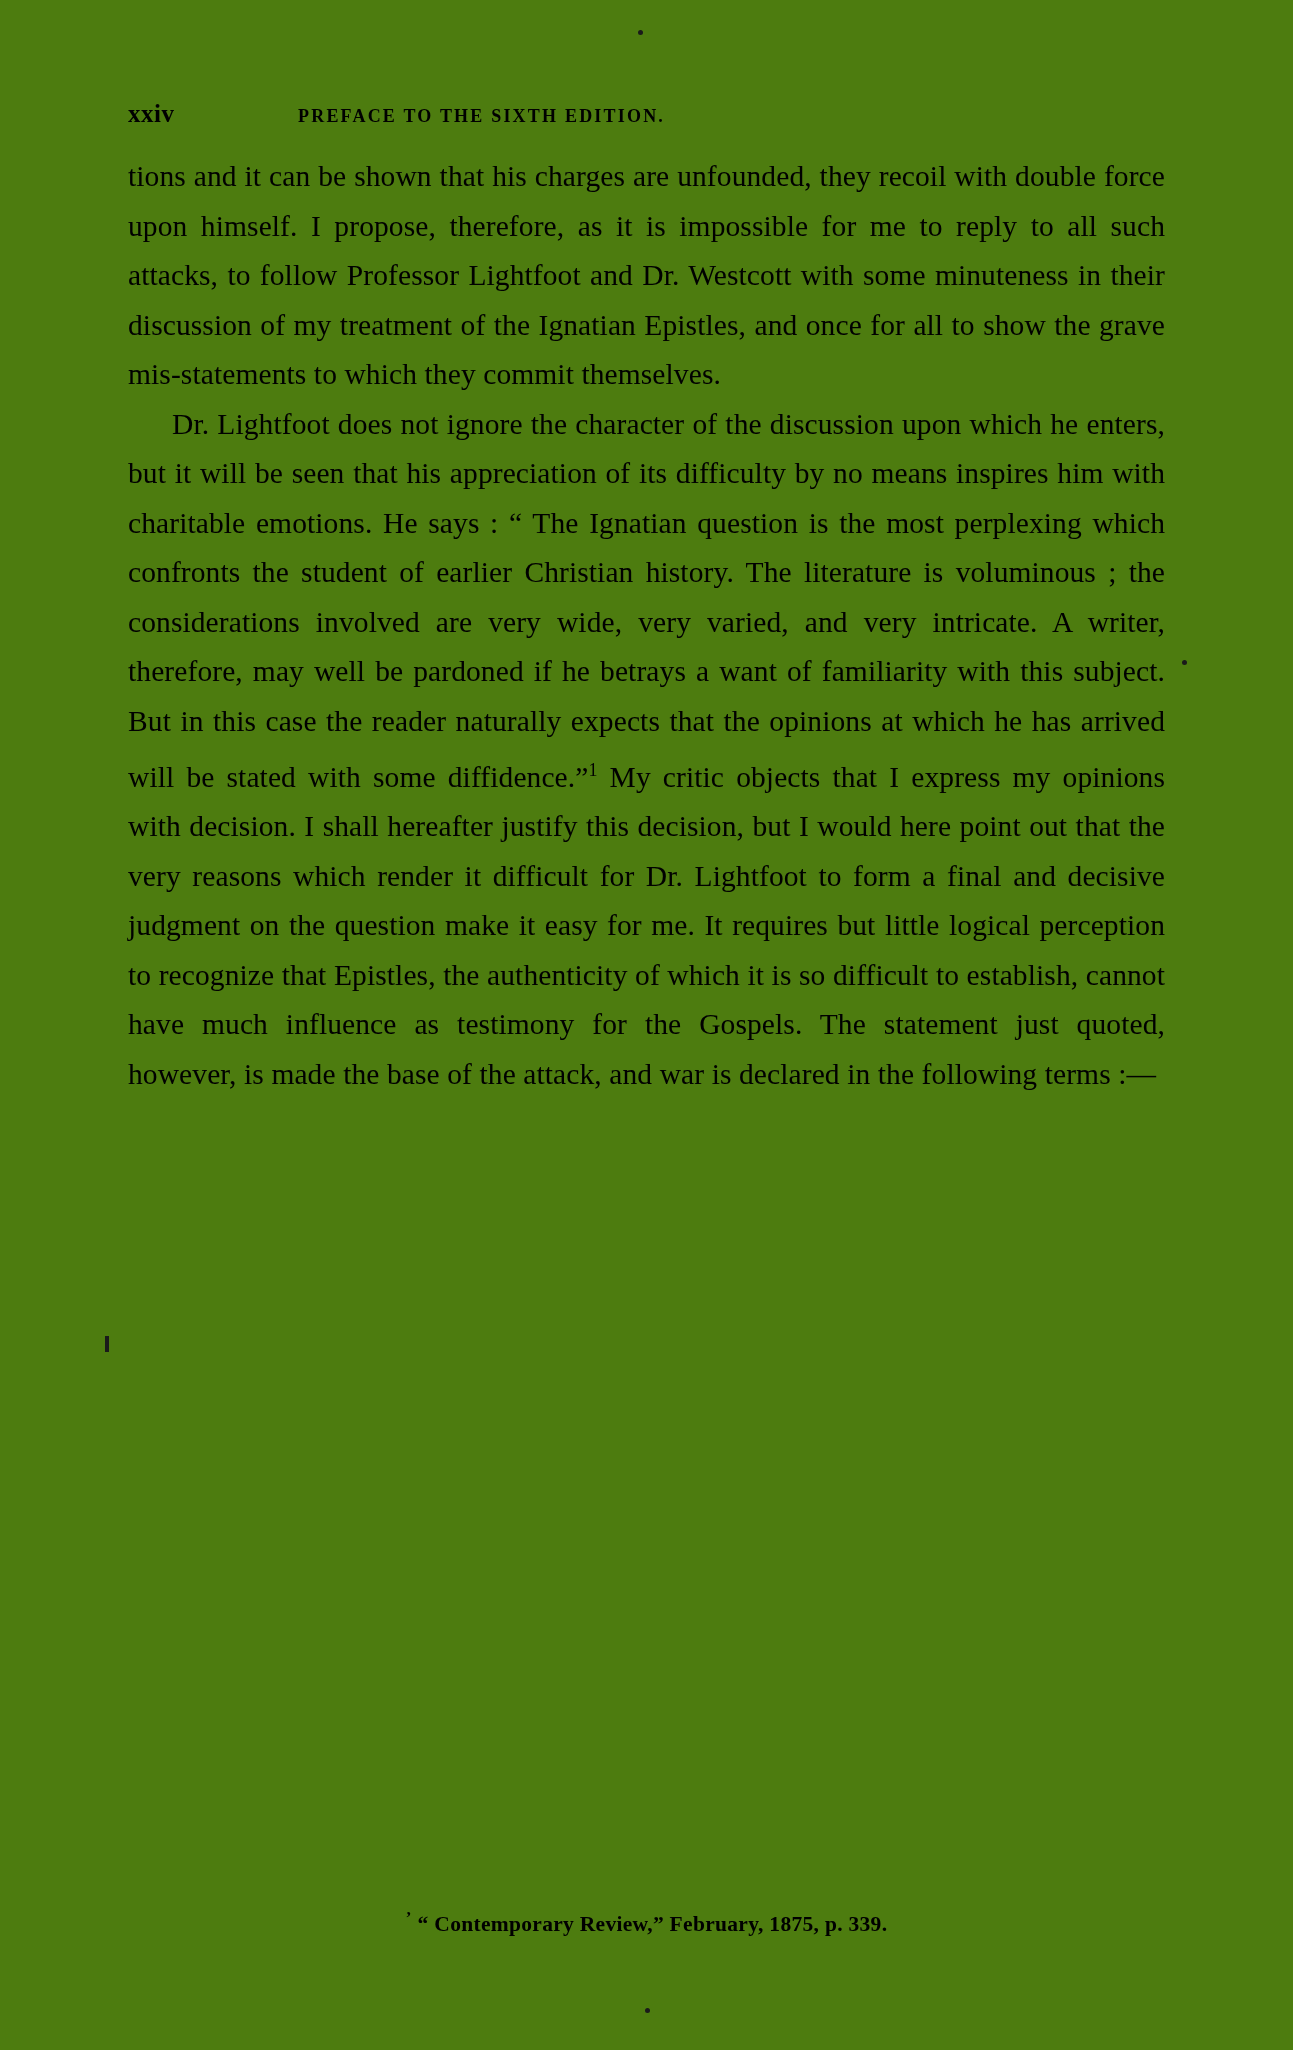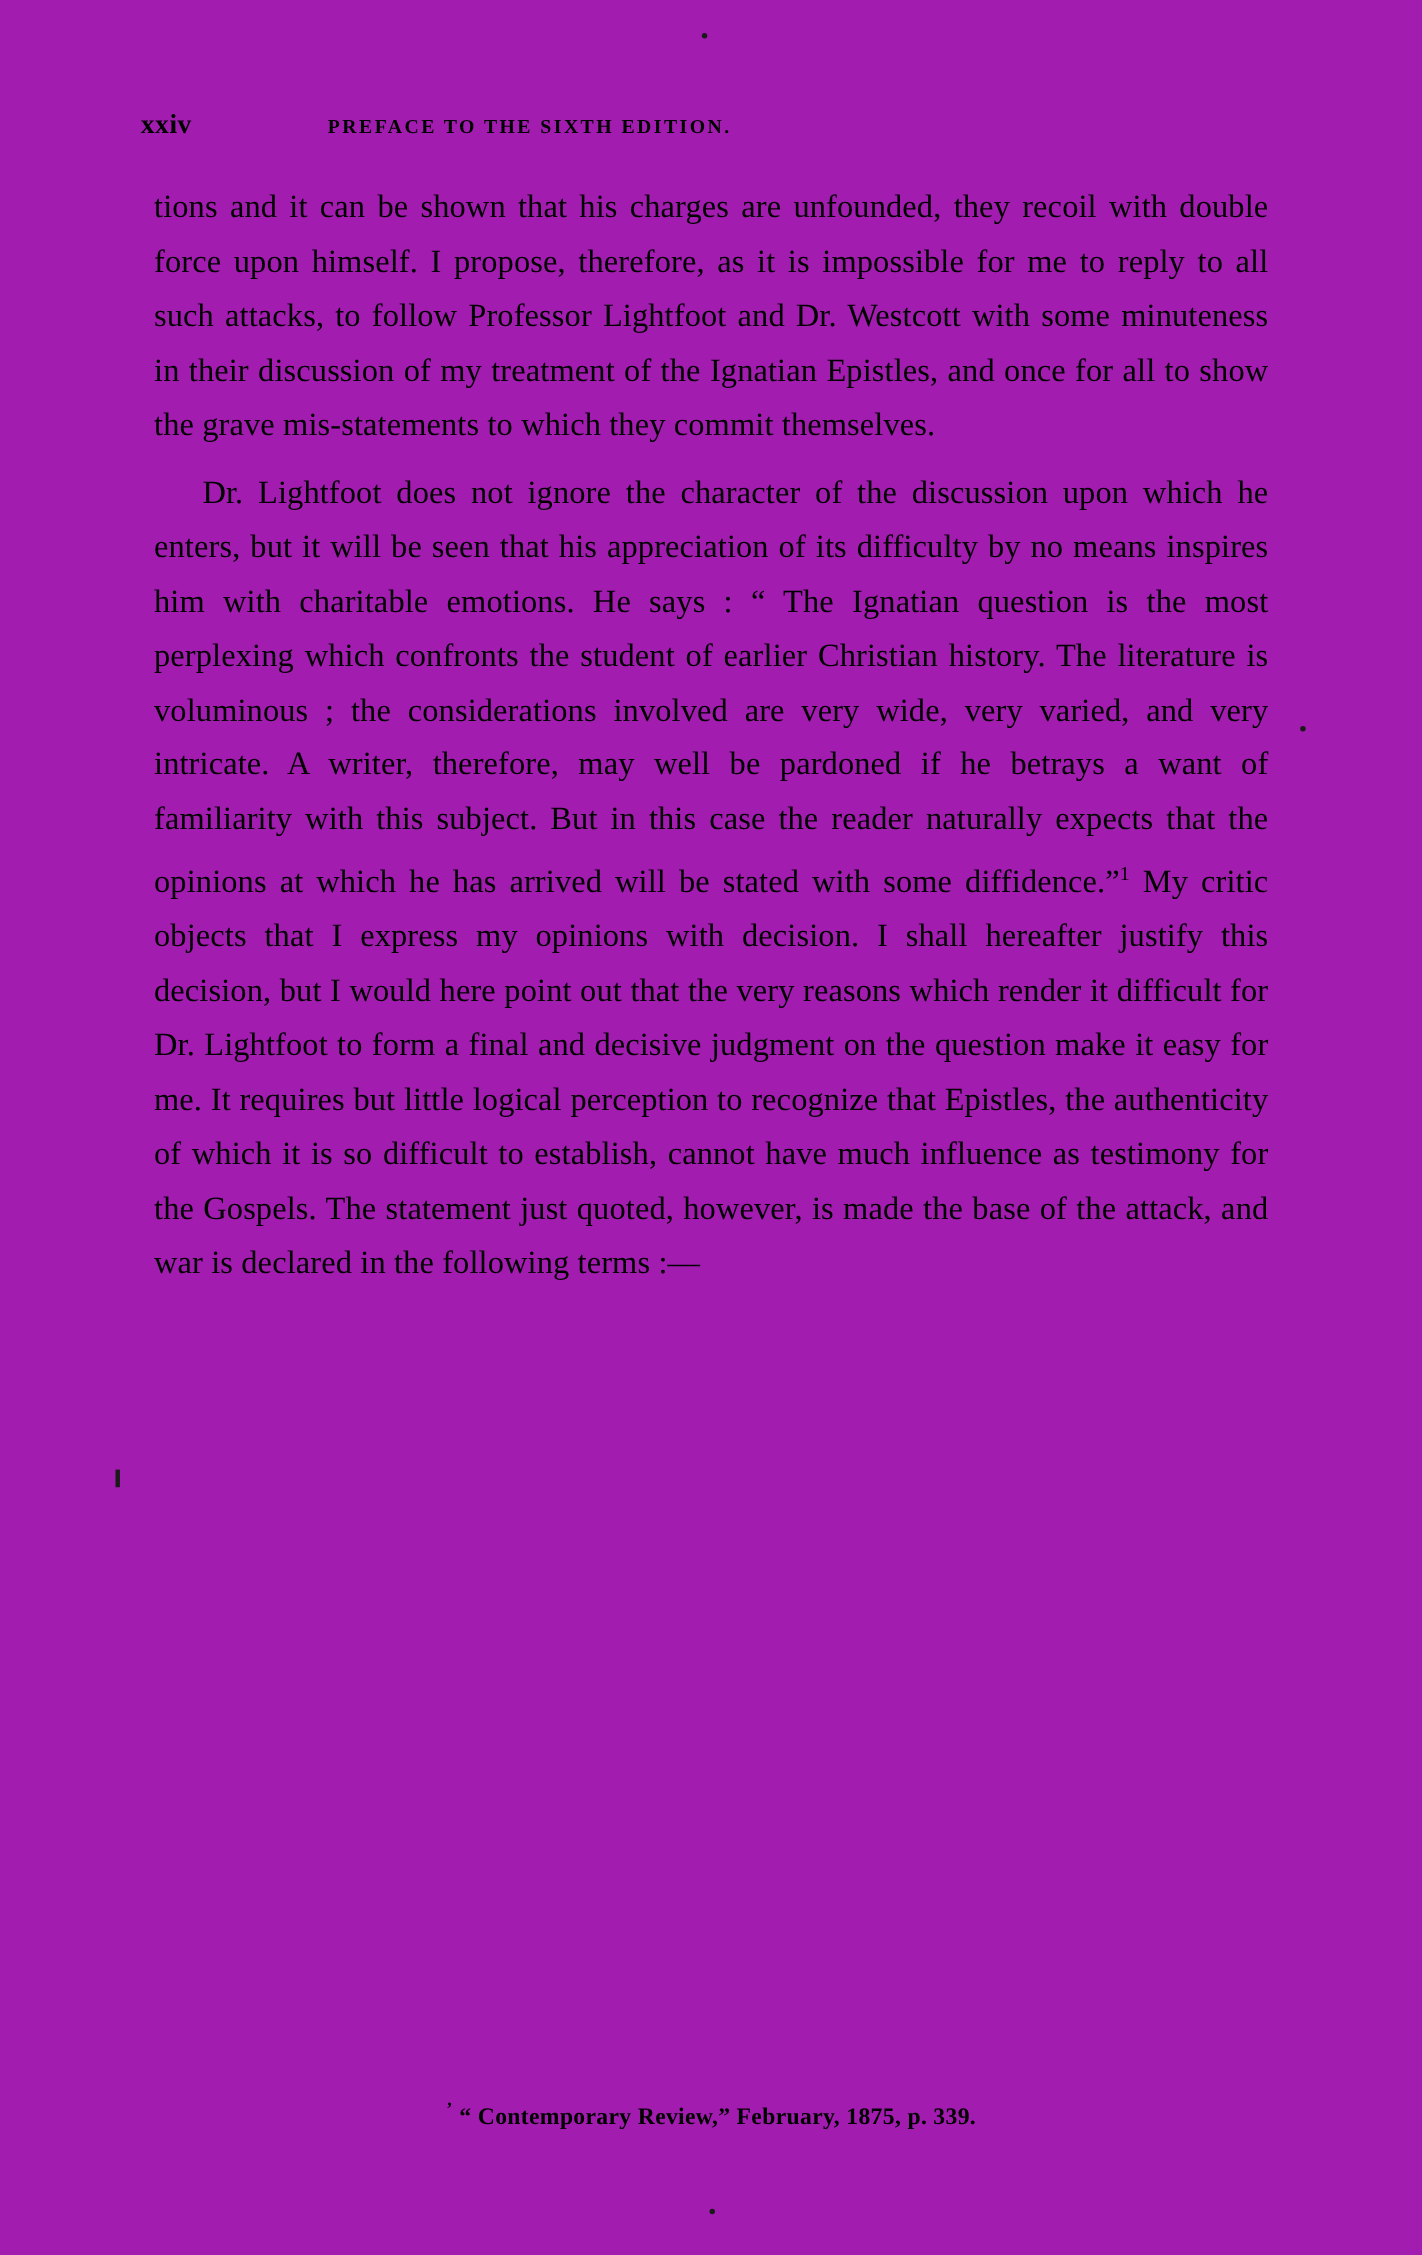--- a/index.html
+++ b/index.html
@@ -4,21 +4,21 @@
 <style>
   html, body {
     margin: 0;
     padding: 0;
     background: #ffffff;
   }
   .page {
     position: relative;
     width: 1293px;
     height: 2050px;
-    background: #a21caf;
+    background: #4d7c0f;
     overflow: hidden;
     font-family: "Liberation Serif", "DejaVu Serif", serif;
     color: #000000;
   }
   .top-speck {
     position: absolute;
     left: 638px;
     top: 30px;
     width: 5px;
     height: 5px;
@@ -81,21 +81,21 @@
     left: 128px;
     top: 152px;
     width: 1037px;
     font-size: 29.5px;
     line-height: 49.5px;
     text-align: justify;
     text-justify: inter-word;
     letter-spacing: 0.1px;
   }
   .body-text p {
-    margin: 12px;
+    margin: 0;
   }
   .body-text p.indent {
     text-indent: 44px;
   }
   .fn-ref {
     font-size: 18px;
     vertical-align: super;
     letter-spacing: 0;
   }
 

